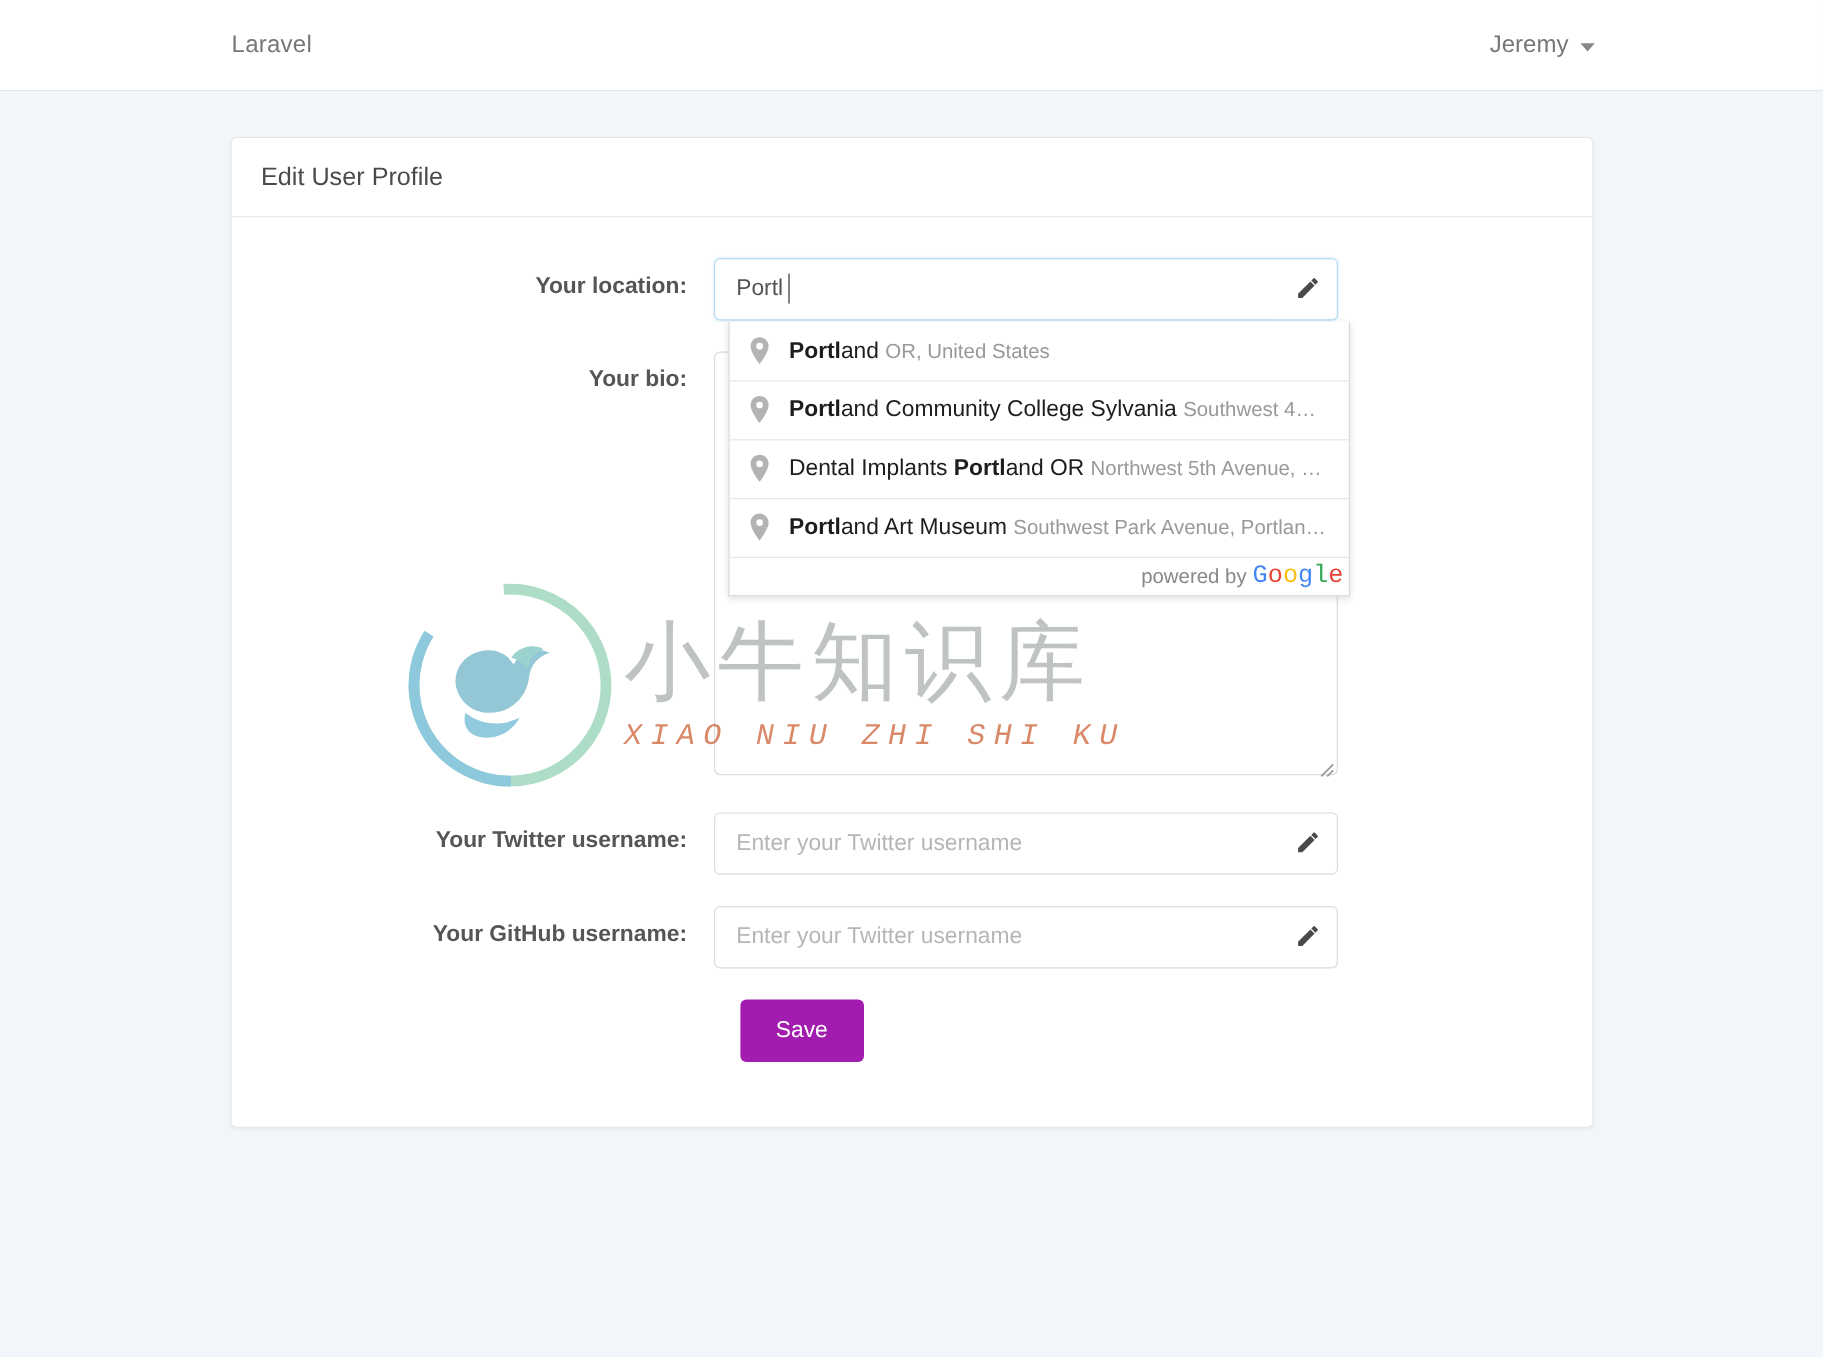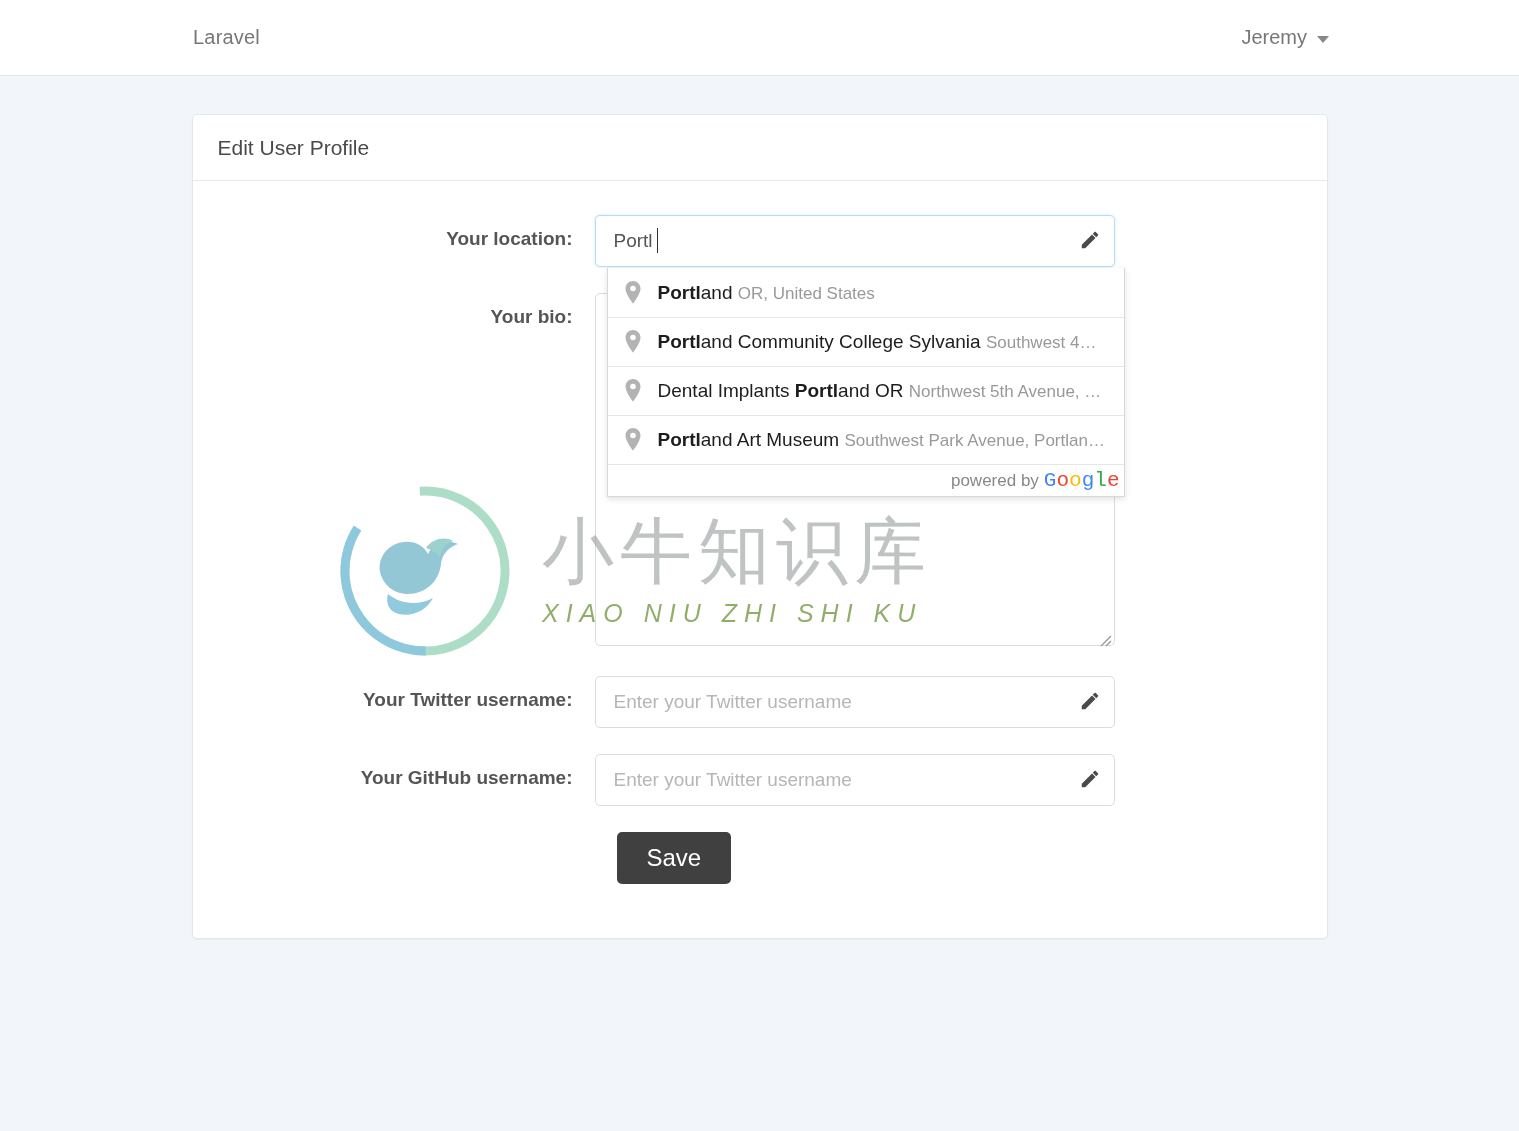--- a/index.html
+++ b/index.html
@@ -194,58 +194,58 @@
   .powered-text { font-size: 17px; color: #888888; margin-right: 5px; }
   .g-b { color:#4285F4; } .g-o { color:#EA4335; } .g-y { color:#FBBC05; }
   .g-bl { color:#4285F4; } .g-g { color:#34A853; } .g-r { color:#EA4335; }
   .g-logo { font-size: 21px; font-family: Liberation Mono, monospace; }
 
   
   .btn-row { display: flex; }
   .btn-spacer { width: 402px; }
   .btn-save {
     margin-left: 22px;
-    background: #404040;
+    background: #a21caf;
     color: #ffffff;
     border: none;
     border-radius: 5px;
-    font-size: 24px;
+    font-size: 19px;
     font-family: "Liberation Sans", sans-serif;
     padding: 0 30px;
     height: 52px;
     cursor: pointer;
   }
 
   
   .watermark {
     position: absolute;
     left: 330px;
     top: 380px;
     width: 800px;
     height: 230px;
     pointer-events: none;
     z-index: 60;
     opacity: 0.62;
     display: flex;
     align-items: center;
   }
-  .wm-text { margin-left: 22px; }
+  .wm-text { }
   .wm-cn {
     font-size: 72px;
     color: #9aa0a0;
     letter-spacing: 6px;
     font-family: "DejaVu Sans", sans-serif;
     line-height: 1;
   }
   .wm-py {
     font-size: 25px;
-    color: #4d7c0f;
+    color: #c2410c;
     letter-spacing: 7px;
     margin-top: 12px;
-    font-family: Liberation Sans, sans-serif;
+    font-family: Liberation Mono, monospace;
     font-style: italic;
   }
 </style>
 </head>
 <body>
 
 <div class="navbar">
   <div class="brand">Laravel</div>
   <div class="nav-right">
     <span>Jeremy</span>

